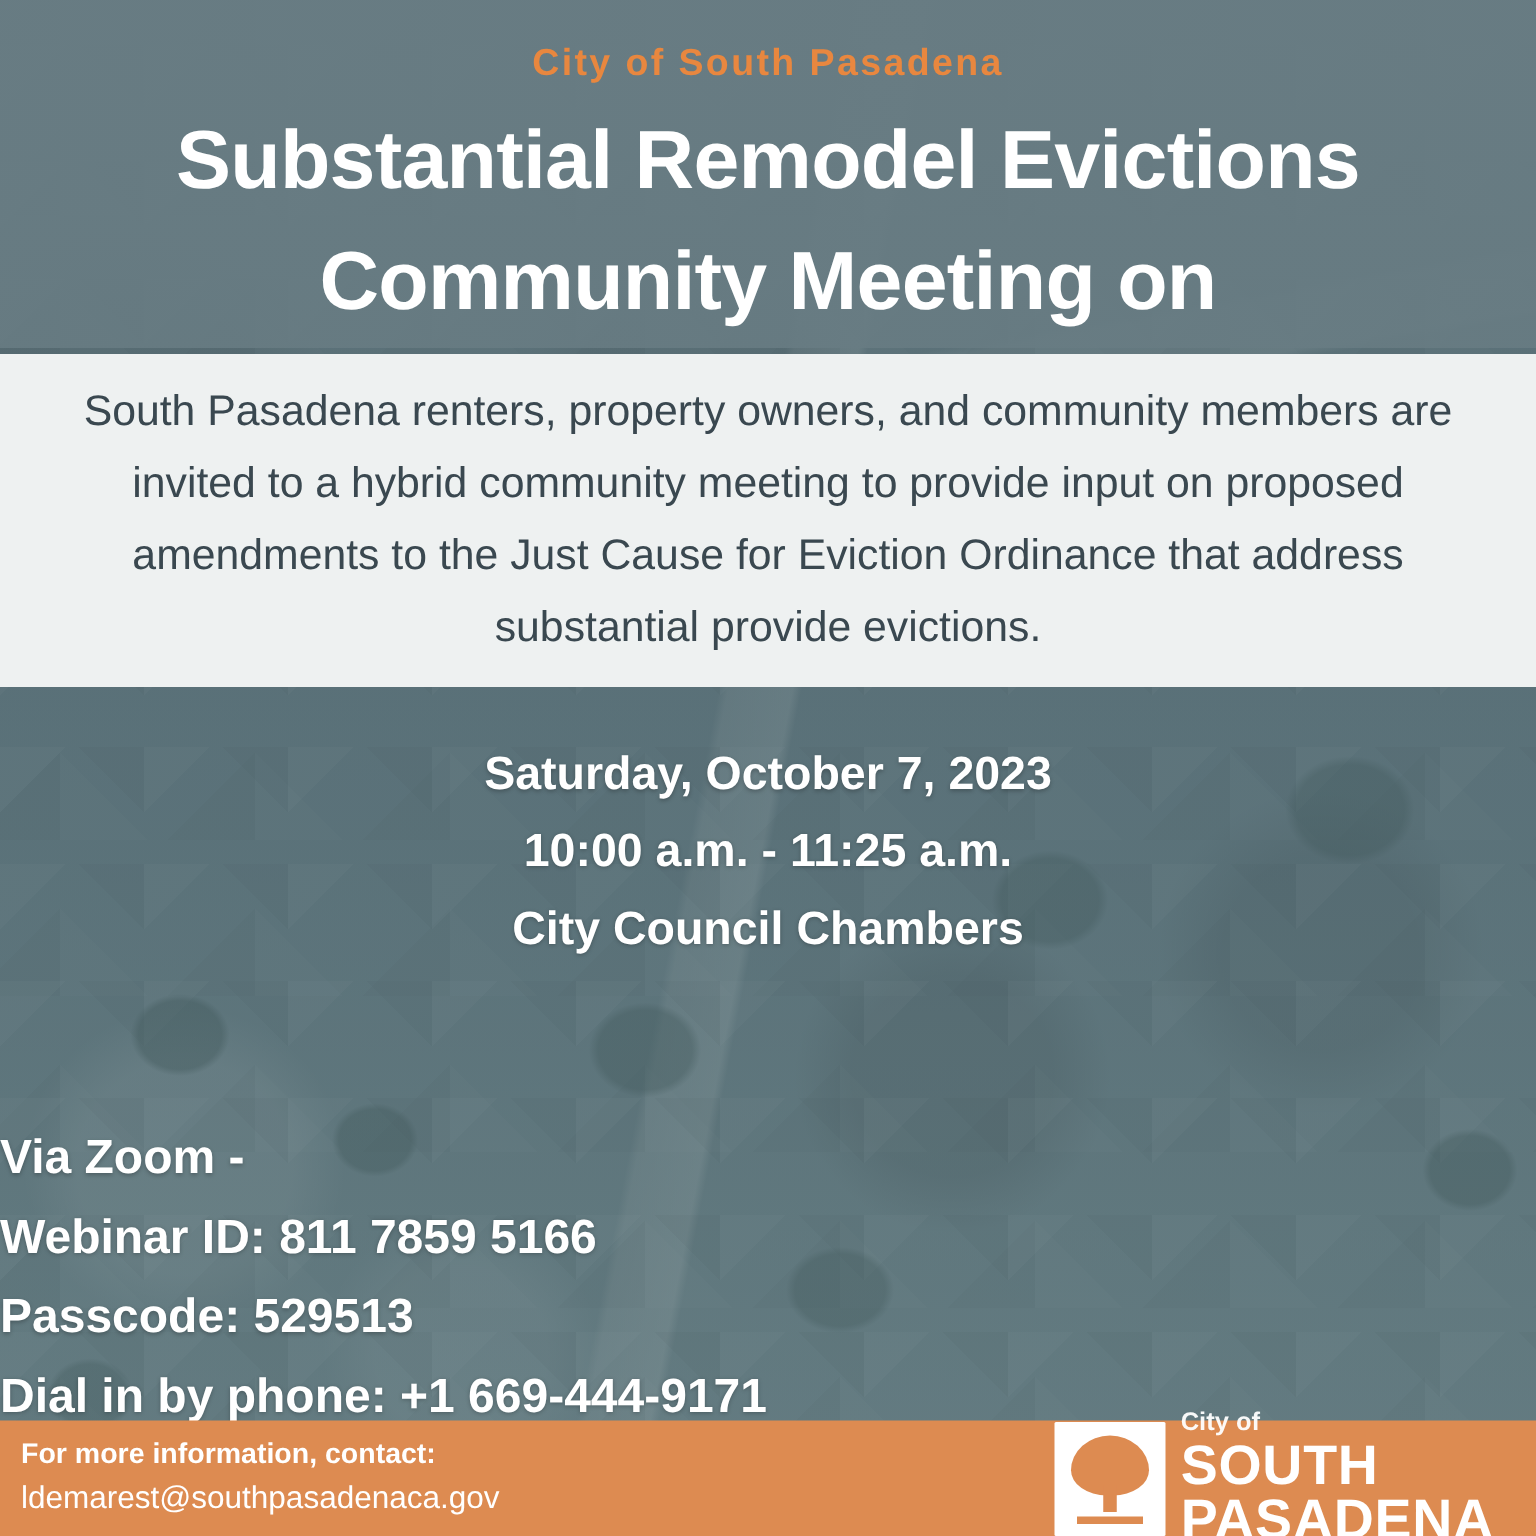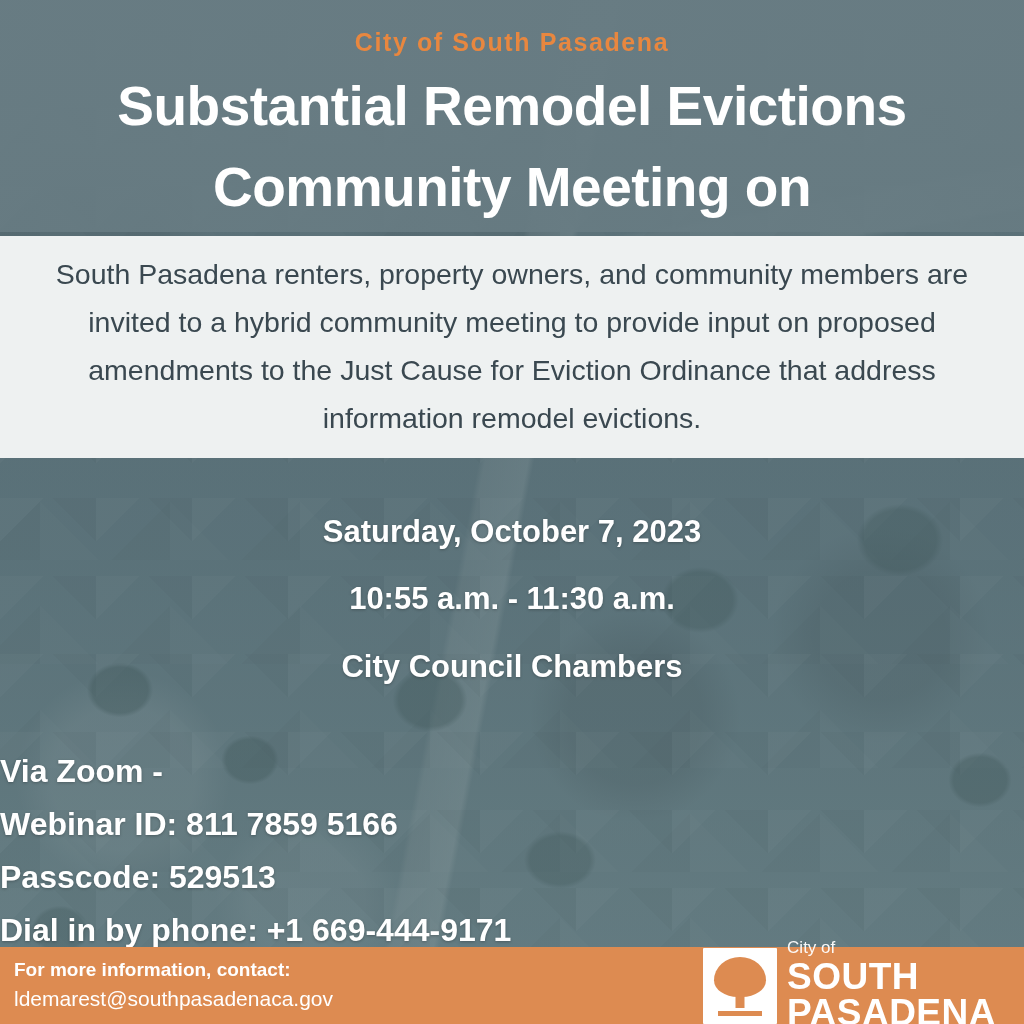--- a/index.html
+++ b/index.html
@@ -125,21 +125,21 @@
     position: absolute;
     top: 490px;
     left: 0; right: 0;
     text-align: center;
     color: #ffffff;
     font-size: 31px;
     font-weight: bold;
     line-height: 1.66;
     text-shadow: 0 1px 3px rgba(0,0,0,0.25);
   }
-  .details .line { display: block; margin-top: 16px; }
+  .details .line { display: block; }
 
   .zoom {
     position: absolute;
     top: 745px;
     left: 0; right: 0;
     text-align: left;
     color: #ffffff;
     font-size: 32px;
     font-weight: bold;
     line-height: 1.66;
@@ -216,21 +216,21 @@
     width: 44px;
     height: 5px;
     background: #dd8b51;
   }
   .logo-text {
     color: #ffffff;
     line-height: 0.98;
   }
   .logo-text .city-of {
     font-size: 17px;
-    font-weight: normal;
+    font-weight: bold;
     display: block;
     margin-bottom: 2px;
     opacity: 0.95;
   }
   .logo-text .sp1, .logo-text .sp2 {
     font-size: 37px;
     font-weight: bold;
     display: block;
     letter-spacing: 0.5px;
   }
@@ -249,26 +249,26 @@
   <div class="content">
 
     <div class="eyebrow">City of South Pasadena</div>
 
     <div class="title">
       <span class="line">Substantial Remodel Evictions</span>
       <span class="line">Community Meeting on</span>
     </div>
 
     <div class="body-band">
-      <div class="body-text">South Pasadena renters, property owners, and community members are invited to a hybrid community meeting to provide input on proposed amendments to the Just Cause for Eviction Ordinance that address information remodel evictions.</div>
+      <div class="body-text">South Pasadena renters, property owners, and community members are invited to a hybrid community meeting to provide input on proposed amendments to the Just Cause for Eviction Ordinance that address substantial provide evictions.</div>
     </div>
 
     <div class="details">
       <span class="line">Saturday, October 7, 2023</span>
-      <span class="line">10:55 a.m. - 11:30 a.m.</span>
+      <span class="line">10:00 a.m. - 11:25 a.m.</span>
       <span class="line">City Council Chambers</span>
     </div>
 
     <div class="zoom">
       <span class="line">Via Zoom -</span>
       <span class="line">Webinar ID: 811 7859 5166</span>
       <span class="line">Passcode: 529513</span>
       <span class="line">Dial in by phone: +1 669-444-9171</span>
     </div>
 

